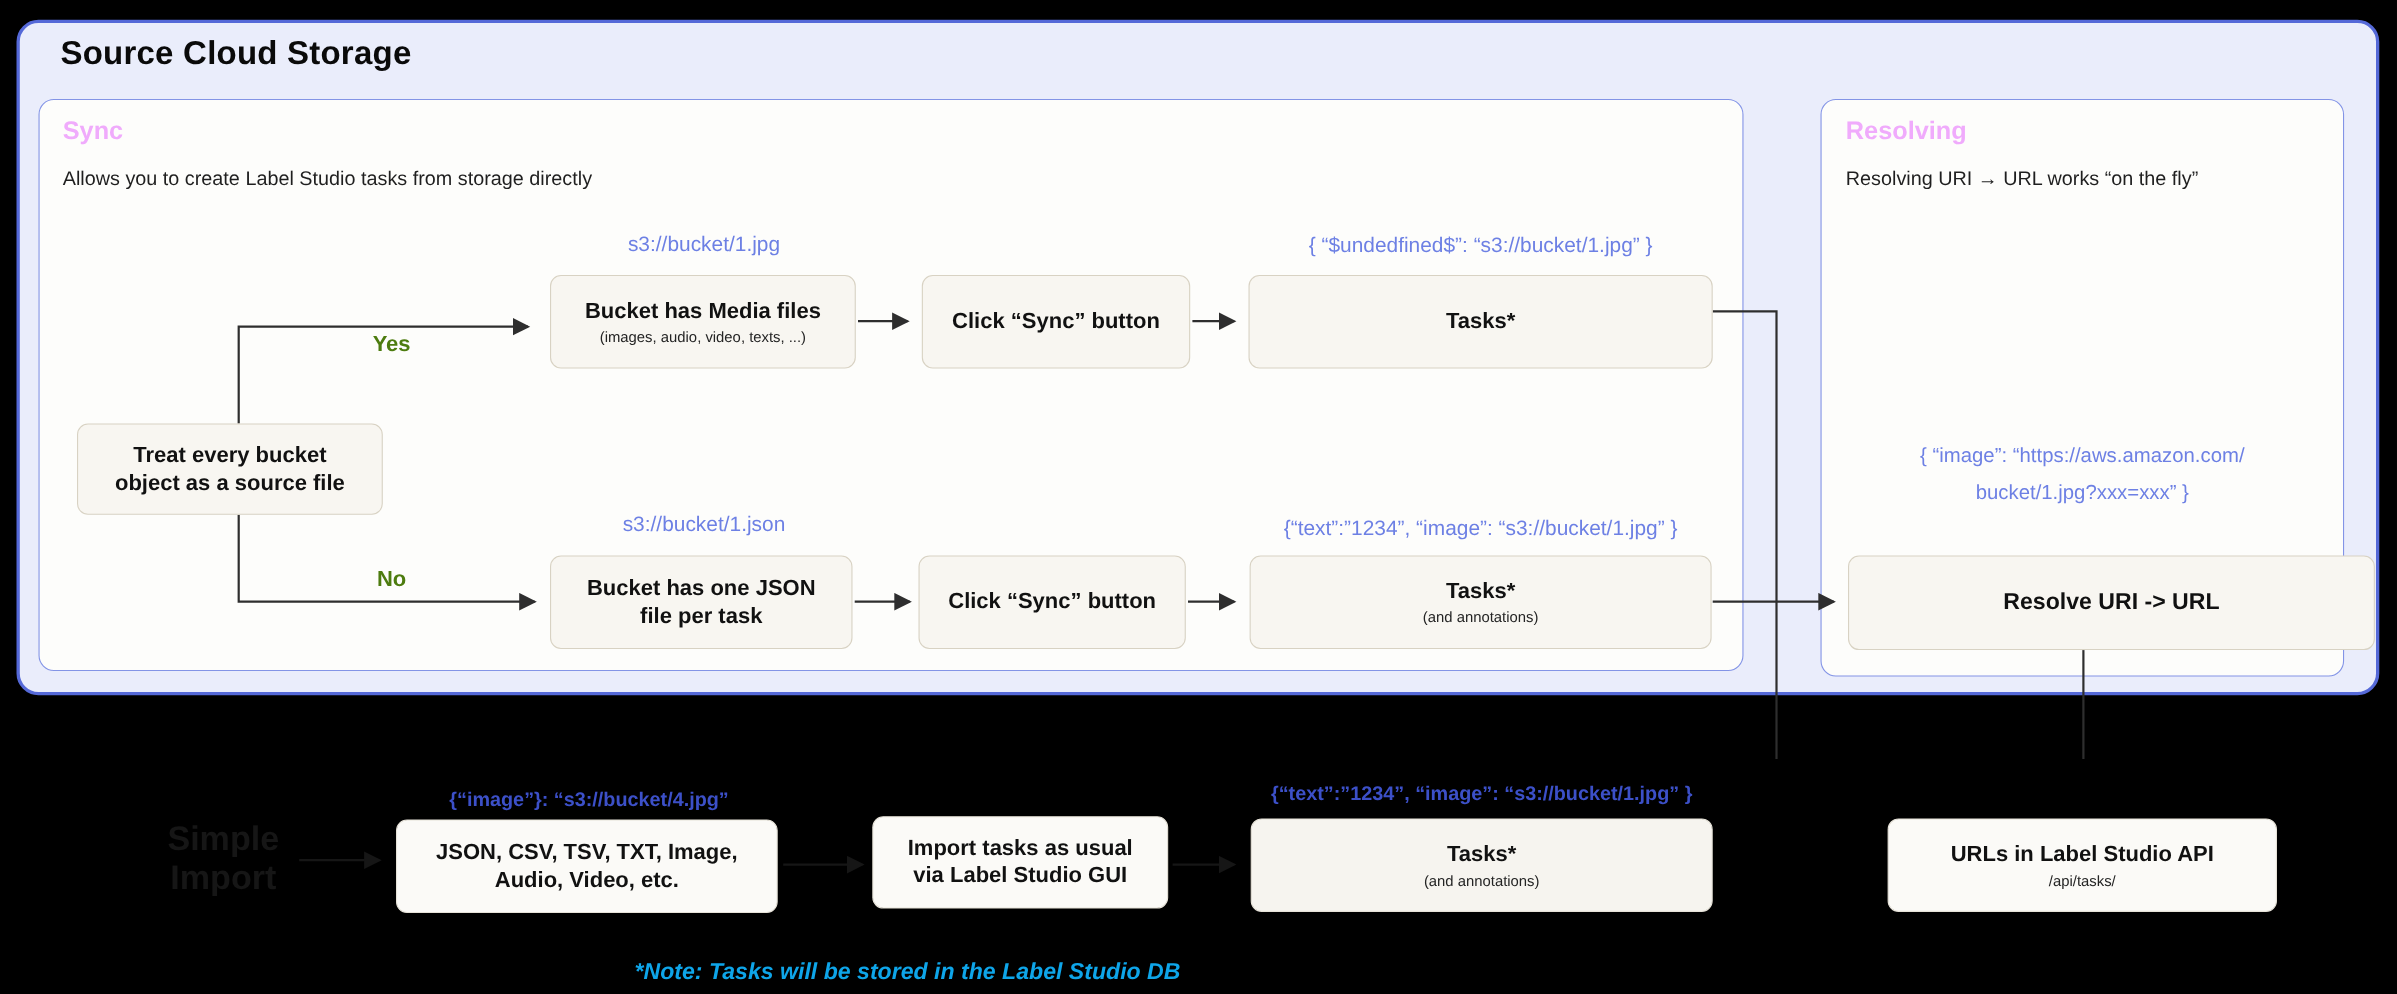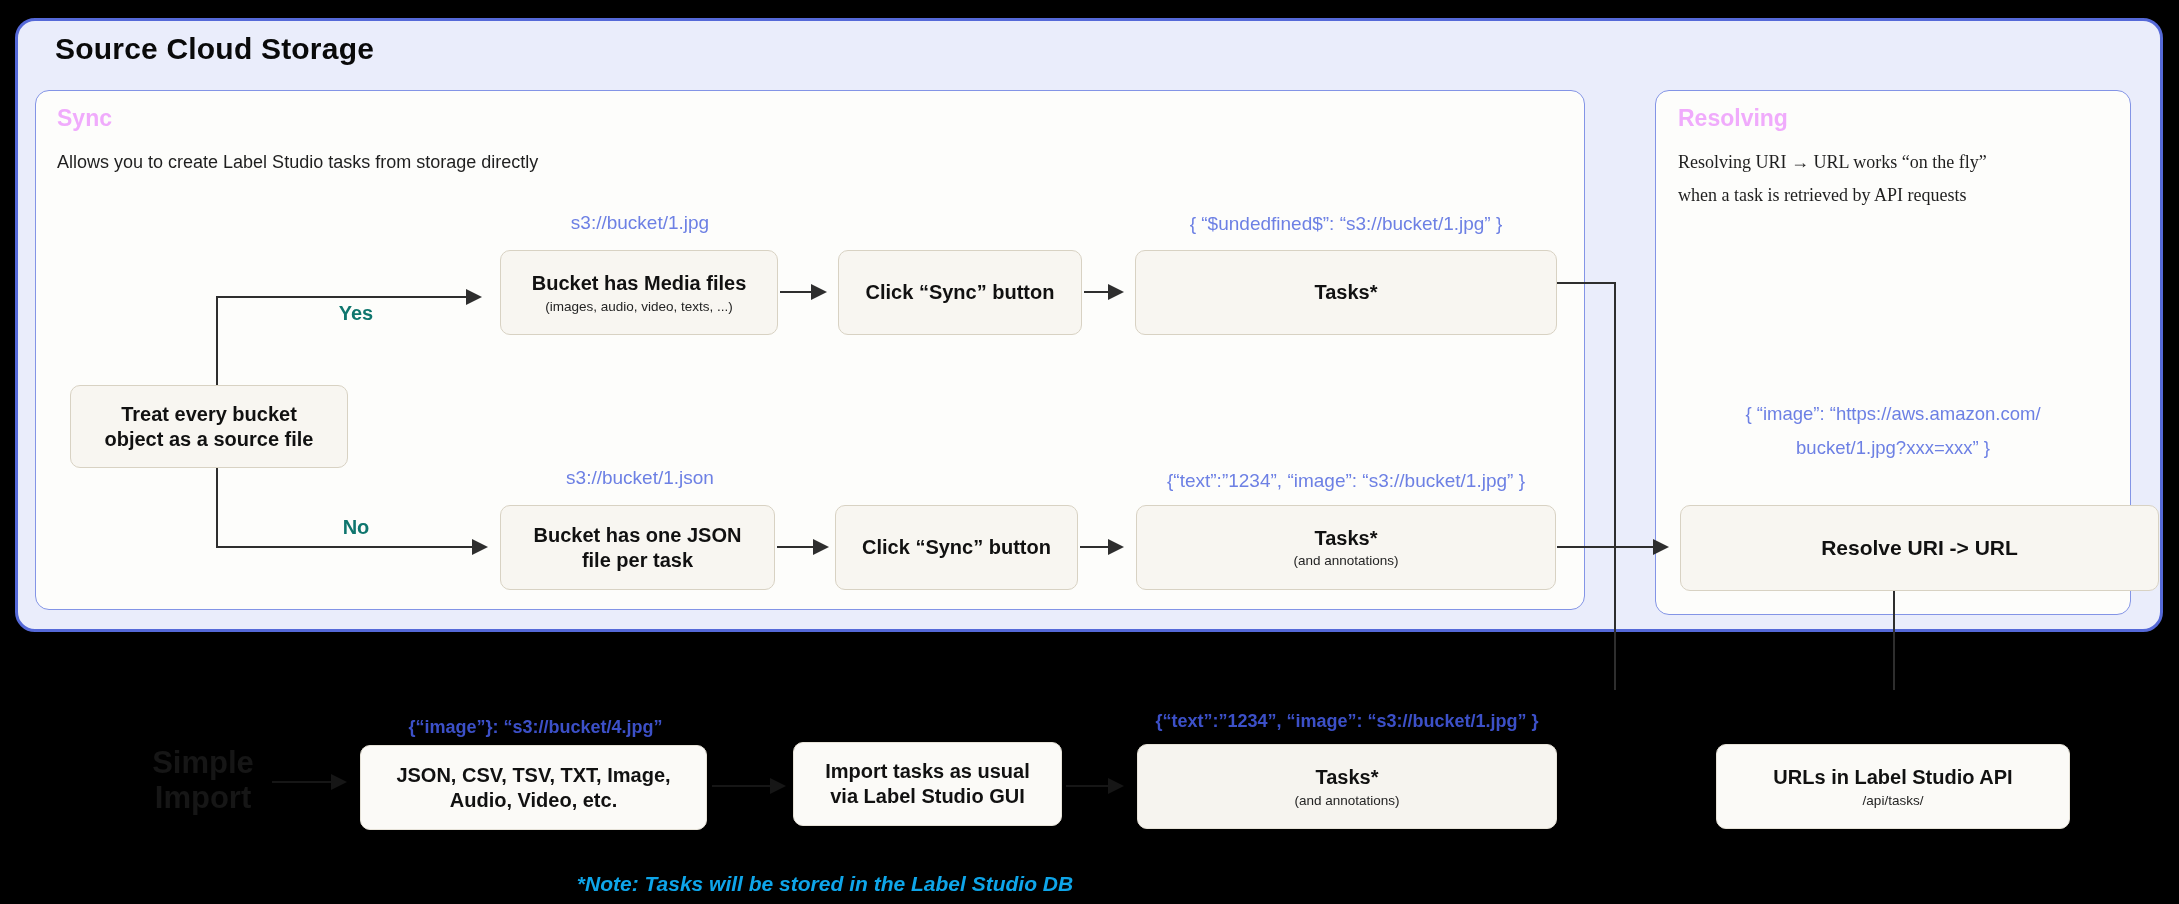--- a/index.html
+++ b/index.html
@@ -14,21 +14,21 @@
   .body-text{font-size:18px;color:#1f1f1f;line-height:33px;}
   .node{background:#f8f6f1;border:1px solid #d8d2c3;border-radius:10px;box-sizing:border-box;
         display:flex;flex-direction:column;align-items:center;justify-content:center;text-align:center;color:#111;}
   .wnode{background:#fbfaf7;border:1px solid #e6e2d8;border-radius:10px;box-sizing:border-box;
         display:flex;flex-direction:column;align-items:center;justify-content:center;text-align:center;color:#111;}
   .t1{font-size:20px;font-weight:700;line-height:25px;}
   .t1s{font-size:20px;font-weight:600;}
   .t2{font-size:13.5px;color:#242424;margin-top:3px;}
   .bluelabel{color:#6d80e4;font-size:19px;font-weight:500;text-align:center;}
   .dimblue{color:#3c50c8;font-size:18px;font-weight:600;text-align:center;}
-  .branch{font-size:20px;font-weight:700;text-align:center;color:#0f766e;}
+  .branch{font-size:20px;font-weight:700;text-align:center;color:#4d7c0f;}
   .dimtext{font-size:31px;font-weight:600;color:#161616;line-height:35px;text-align:center;}
   .note{font-size:21px;font-style:italic;font-weight:700;color:#0ea5e9;text-align:center;}
   svg{pointer-events:none;}
 </style>
 </head>
 <body>
 
 <div class="abs outer"></div>
 <div class="abs title" style="left:55px;top:32px;">Source Cloud Storage</div>
 
@@ -94,23 +94,22 @@
 <div class="abs node" style="left:835px;top:505px;width:243px;height:85px;z-index:4;">
   <span class="t1s">Click “Sync” button</span>
 </div>
 <div class="abs bluelabel" style="left:1136px;top:470px;width:420px;z-index:4;">{“text”:”1234”,  “image”: “s3://bucket/1.jpg” }</div>
 <div class="abs node" style="left:1136px;top:505px;width:420px;height:85px;z-index:4;">
   <span class="t1s">Tasks*</span>
   <span class="t2">(and annotations)</span>
 </div>
 
 <div class="abs h2" style="left:1678px;top:105px;z-index:4;">Resolving</div>
-<div class="abs body-text" style="left:1678px;top:146px;width:440px;z-index:4;font-family:Liberation Serif, serif;">
+<div class="abs body-text" style="left:1678px;top:146px;width:440px;z-index:4;">
   <div>Resolving URI → URL works “on the fly”</div>
-  <div>when a task is retrieved by API requests</div>
 </div>
 <div class="abs bluelabel" style="left:1660px;top:397px;width:466px;line-height:34px;font-size:18.5px;z-index:4;">
   <div>{ “image”: “https://aws.amazon.com/</div>
   <div>bucket/1.jpg?xxx=xxx” }</div>
 </div>
 <div class="abs node" style="left:1680px;top:505px;width:479px;height:86px;z-index:4;">
   <span class="t1s" style="font-size:21px;">Resolve URI -&gt; URL</span>
 </div>
 
 <div class="abs dimtext" style="left:128px;top:745px;width:150px;z-index:4;">

